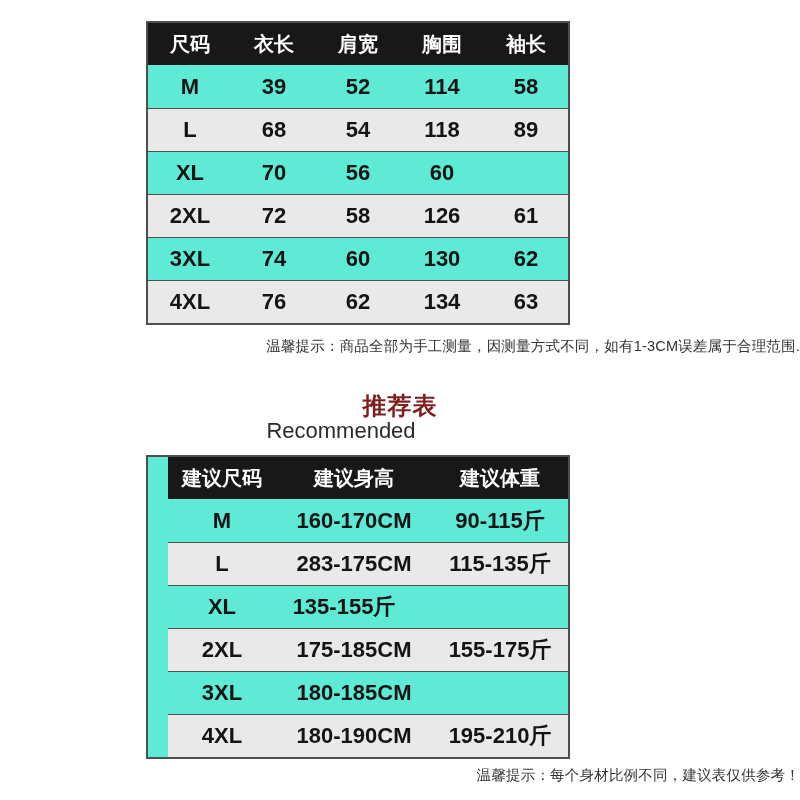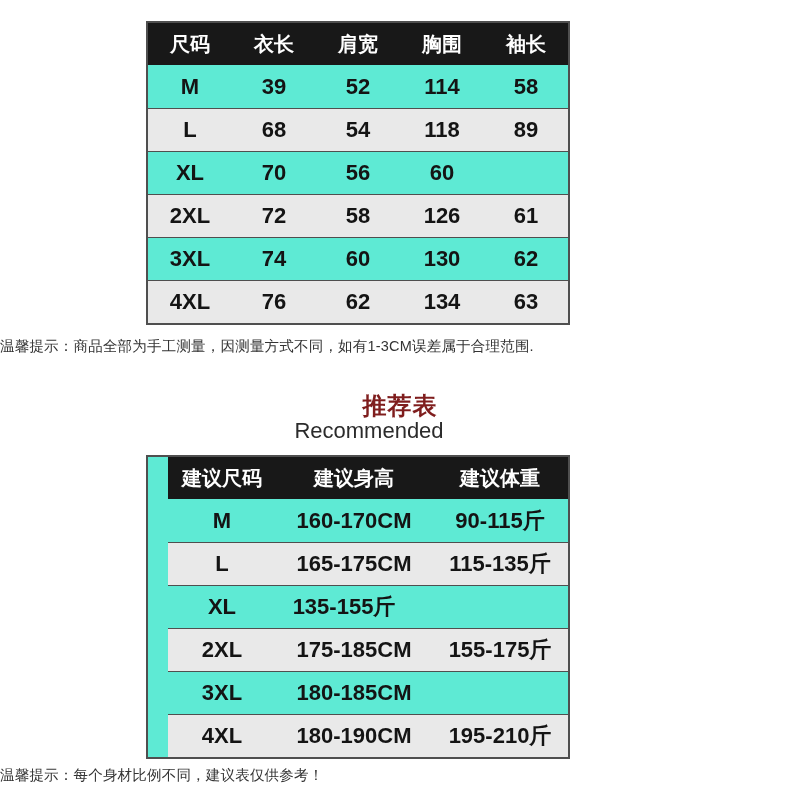--- a/index.html
+++ b/index.html
@@ -51,21 +51,21 @@
   
   .t1 .c { width:20%; }
   .t2 .c1 { width:27%; }
   .t2 .c2 { width:39%; }
   .t2 .c3 { width:34%; }
 
   
   .note {
     position:absolute;
     left:0; width:800px;
-    text-align:left;
+    text-align:right;
     color:#333333;
     font-size:14.5px;
     font-weight:400;
     letter-spacing:0.2px;
   }
   #note1 { top:337px; }
   #note2 { top:766px; }
 
   .title-zh {
     position:absolute;
@@ -76,21 +76,20 @@
     font-weight:700;
     letter-spacing:1px;
   }
   .title-en {
     position:absolute;
     top:418px; left:0; width:682px;
     text-align:center;
     color:#2b2b2b;
     font-size:22px;
     font-weight:400;
-    margin-left:28px;
   }
 
   #table1 { top:21px; }
   #table2 { top:455px;padding-left:20px; }
 </style>
 </head>
 <body>
 
 <div class="canvas">
 
@@ -158,21 +157,21 @@
       <div class="cell c3">建议体重</div>
     </div>
 
     <div class="sz-row">
       <div class="cell c1">M</div>
       <div class="cell c2">160-170CM</div>
       <div class="cell c3">90-115斤</div>
     </div>
     <div class="sz-row alt">
       <div class="cell c1">L</div>
-      <div class="cell c2">165-175CM</div>
+      <div class="cell c2">283-175CM</div>
       <div class="cell c3">115-135斤</div>
     </div>
     <div class="sz-row">
       <div class="cell c1">XL</div>
       <div class="cell c3">135-155斤</div>
     </div>
     <div class="sz-row alt">
       <div class="cell c1">2XL</div>
       <div class="cell c2">175-185CM</div>
       <div class="cell c3">155-175斤</div>

